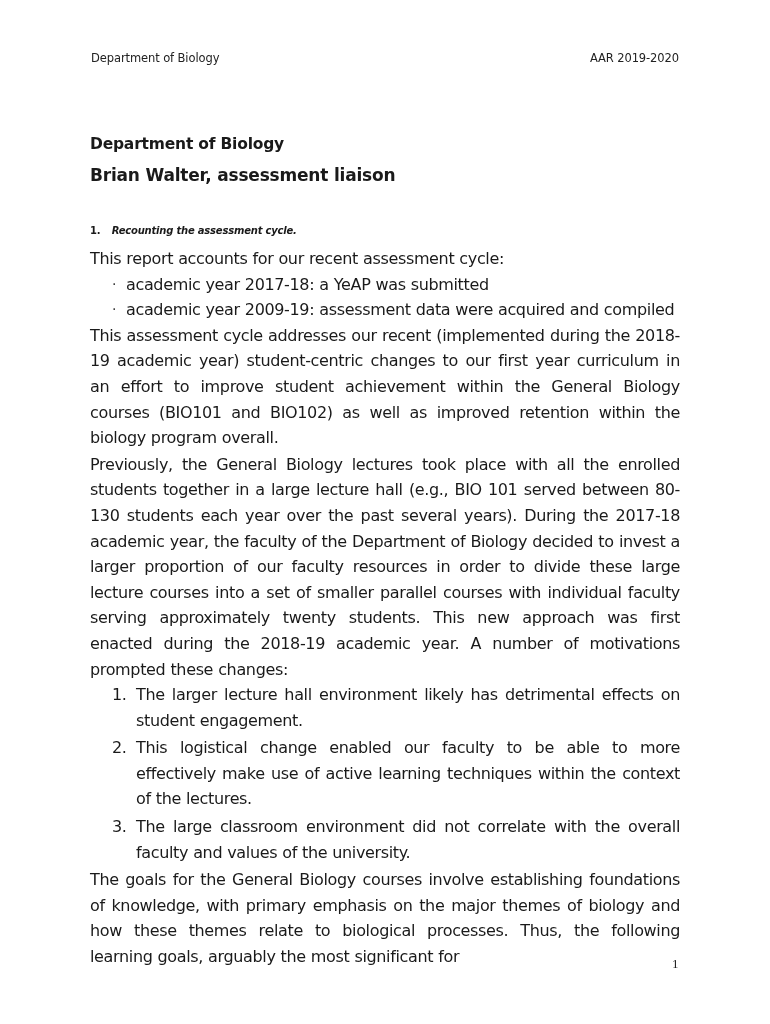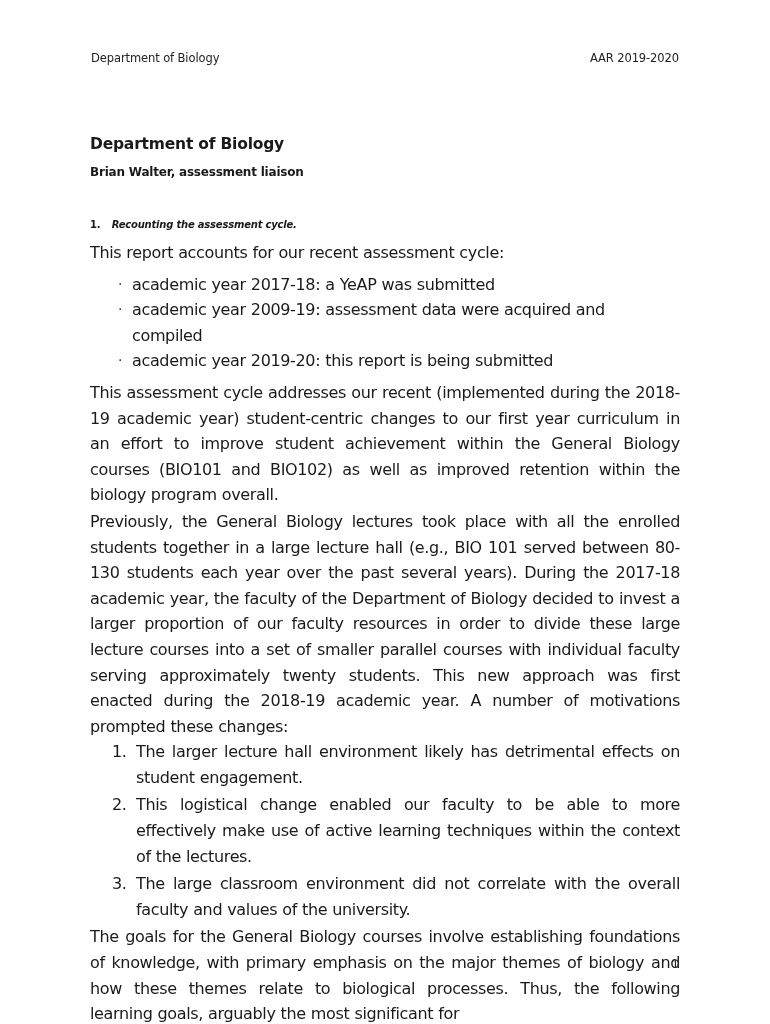--- a/index.html
+++ b/index.html
@@ -41,21 +41,21 @@
     }
     .title {
       font-weight: bold;
       font-size: 15.5px;
       line-height: 25px;
       margin: 0;
       letter-spacing: -0.2px;
     }
     .author {
       font-weight: bold;
-      font-size: 12px;
+      font-size: 17px;
       margin-top: 8px;
       letter-spacing: -0.2px;
     }
     .section-heading {
       margin-top: 40px;
       font-size: 10px;
       font-weight: bold;
       letter-spacing: -0.2px;
     }
     .section-heading .num { margin-right: 8px; }
@@ -66,21 +66,21 @@
       letter-spacing: -0.35px;
       word-spacing: 0.3px;
     }
     p {
       margin: 0;
       text-align: justify;
     }
     .intro { margin-top: 10px; }
     ul.bullets {
       list-style: none;
-      margin: 6px;
+      margin: 0;
       padding: 0 0 0 22px;
     }
     ul.bullets li {
       position: relative;
       padding-left: 14px;
     }
     ul.bullets li::before {
       content: "\00B7";
       position: absolute;
       left: 0;
@@ -130,21 +130,20 @@
     <div class="section-heading">
       <span class="num">1.</span>
       <span class="txt">Recounting the assessment cycle.</span>
     </div>
 
     <p class="intro">This report accounts for our recent assessment cycle:</p>
 
     <ul class="bullets">
       <li>academic year 2017-18: a YeAP was submitted</li>
       <li>academic year 2009-19: assessment data were acquired and compiled</li>
-      <li>academic year 2019-20: this report is being submitted</li>
     </ul>
 
     <p>This assessment cycle addresses our recent (implemented during the 2018-19 academic year) student-centric changes to our first year curriculum in an effort to improve student achievement within the General Biology courses (BIO101 and BIO102) as well as improved retention within the biology program overall.</p>
     <p style="margin-top:1px">Previously, the General Biology lectures took place with all the enrolled students together in a large lecture hall (e.g., BIO 101 served between 80-130 students each year over the past several years). During the 2017-18 academic year, the faculty of the Department of Biology decided to invest a larger proportion of our faculty resources in order to divide these large lecture courses into a set of smaller parallel courses with individual faculty serving approximately twenty students. This new approach was first enacted during the 2018-19 academic year. A number of motivations prompted these changes:</p>
 
     <ol class="motives">
       <li>
         <span class="marker">1.</span>
         <span>The larger lecture hall environment likely has detrimental effects on student engagement.</span>
       </li>

